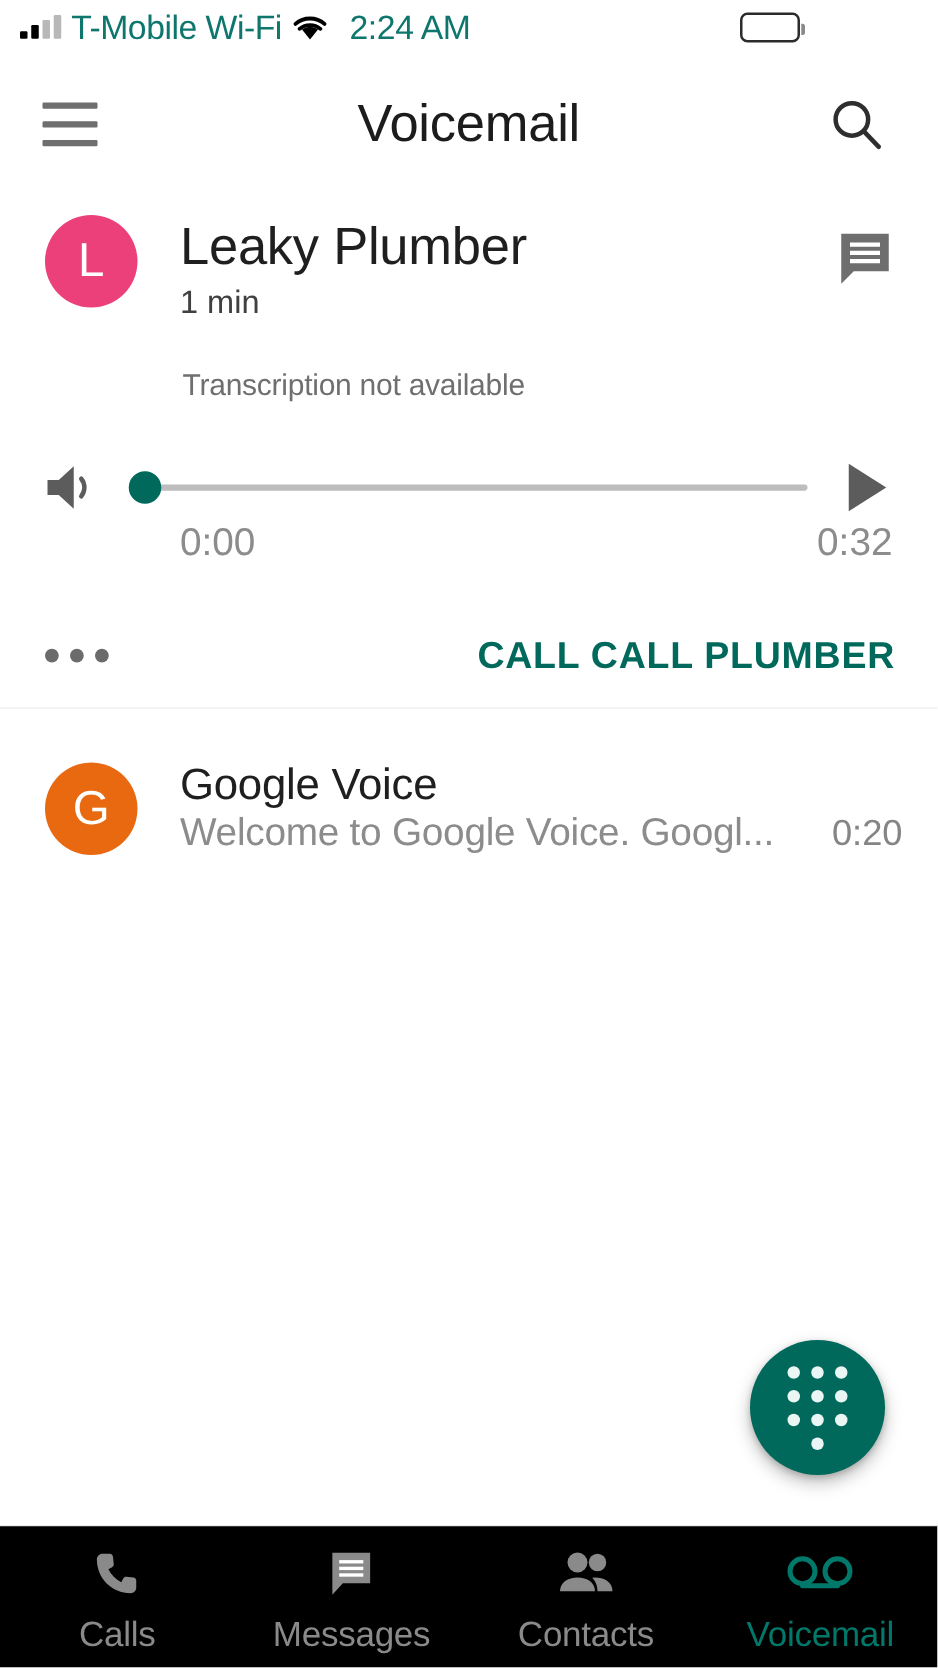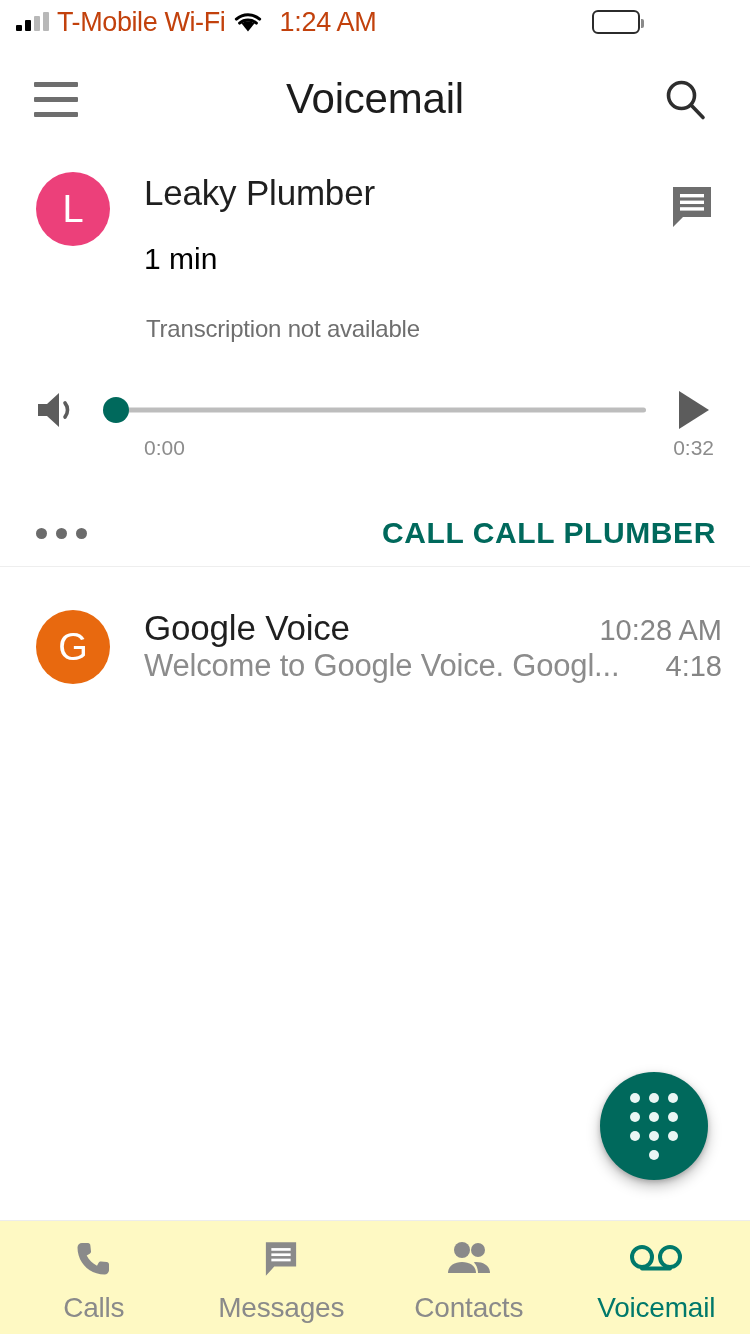--- a/index.html
+++ b/index.html
@@ -10,21 +10,21 @@
     -webkit-font-smoothing:antialiased;
     overflow:hidden;
   }
   .phone { position:relative; width:750px; height:1334px; background:#fff; }
 
   
   .statusbar {
     position:absolute; top:0; left:0; width:656px; height:44px;
     display:flex; align-items:center;
     padding:0 16px;
-    color:#c2410c;
+    color:#0f766e;
   }
   .sb-left { display:flex; align-items:center; gap:8px; flex:0 0 auto; }
   .signal { display:flex; align-items:flex-end; gap:3px; height:18px; }
   .signal i { display:block; width:6px; border-radius:1px; background:#000; }
   .signal i.b1 { height:6px; }
   .signal i.b2 { height:11px; }
   .signal i.b3 { height:15px; background:#b8b8b8; }
   .signal i.b4 { height:19px; background:#b8b8b8; }
   .carrier { font-size:27px; letter-spacing:-0.4px; line-height:1; }
   .wifi { width:30px; height:22px; position:relative; }
@@ -62,22 +62,22 @@
   
   .vm-expanded { position:absolute; top:170px; left:0; width:750px; }
   .vm-head { display:flex; align-items:flex-start; padding:0 30px 0 36px; }
   .avatar {
     width:74px; height:74px; border-radius:50%;
     display:flex; align-items:center; justify-content:center;
     color:#fff; font-size:38px; font-weight:400; flex:0 0 auto;
     margin-top:2px;
   }
   .vm-head-text { margin-left:34px; flex:1 1 auto; padding-top:2px; }
-  .vm-name { font-size:35px; color:#1f1f1f; line-height:1.18; letter-spacing:-0.2px; }
-  .vm-sub { font-size:30px; color:#000000; margin-top:28px; line-height:1.2; }
+  .vm-name { font-size:42px; color:#1f1f1f; line-height:1.18; letter-spacing:-0.2px; }
+  .vm-sub { font-size:26px; color:#404040; margin-top:4px; line-height:1.2; }
   .vm-msg-icon { margin-left:auto; width:56px; height:56px; margin-top:8px;
     display:flex; align-items:center; justify-content:center; cursor:pointer; }
 
   .vm-transcript {
     font-size:24px; color:#6f6f6f; padding:0 36px 0 146px; margin-top:38px;
     line-height:1.2; letter-spacing:-0.2px;
   }
 
   
   .player { display:flex; align-items:center; padding:0 24px 0 28px; margin-top:34px; }
@@ -93,21 +93,21 @@
     position:absolute; top:50%; transform:translate(-50%,-50%);
     width:26px; height:26px; border-radius:50%; background:#00695c; cursor:pointer;
   }
   .play-btn { width:64px; height:64px; display:flex; align-items:center;
     justify-content:center; cursor:pointer; flex:0 0 auto; }
   .play-tri {
     width:0; height:0; border-left:30px solid #5c5c5c;
     border-top:19px solid transparent; border-bottom:19px solid transparent;
   }
   .times { display:flex; justify-content:space-between; padding:0 36px 0 144px; margin-top:-6px; }
-  .times span { font-size:21px; color:#8c8c8c; }
+  .times span { font-size:31px; color:#8c8c8c; }
 
   
   .vm-actions { display:flex; align-items:center; padding:0 32px 0 36px; margin-top:42px; height:62px; }
   .overflow-btn { width:64px; height:62px; display:flex; align-items:center; gap:9px; cursor:pointer; }
   .overflow-btn i { width:11px; height:11px; border-radius:50%; background:#6b6b6b; display:block; }
   .call-action {
     margin-left:auto; font-size:30px; font-weight:700; color:#00695c;
     letter-spacing:0.6px; cursor:pointer; padding:6px 2px;
   }
 
@@ -132,21 +132,21 @@
     box-shadow:0 6px 14px rgba(0,0,0,0.26), 0 2px 5px rgba(0,0,0,0.18);
     display:flex; align-items:center; justify-content:center;
   }
   .dialpad { width:48px; display:flex; flex-wrap:wrap; gap:9px; justify-content:center; }
   .dialpad i { width:10px; height:10px; border-radius:50%; background:#eaf6f4; display:block; }
   .dialpad i.spacer { background:transparent; }
 
   
   .bottomnav {
     position:absolute; left:0; bottom:0; width:750px; height:114px;
-    border-top:1px solid #ededed; background:#fef9c3;
+    border-top:1px solid #ededed; background:#000000;
     display:flex; align-items:center;
   }
   .nav-item { flex:1 1 0; display:flex; flex-direction:column; align-items:center;
     justify-content:center; gap:11px; cursor:pointer; height:100%; padding-top:6px; }
   .nav-label { font-size:28px; color:#8a8a8a; letter-spacing:-0.2px; }
   .nav-item.active .nav-label { color:#00796b; }
   .nav-icon { height:44px; display:flex; align-items:center; justify-content:center; }
 </style>
 </head>
 <body>
@@ -163,21 +163,21 @@
       </span>
       <span class="carrier">T-Mobile Wi-Fi</span>
       <span class="wifi">
         <svg width="30" height="22" viewBox="0 0 30 22">
           <path d="M15 20.5 L8.6 12.6 a10.3 10.3 0 0 1 12.8 0 Z" fill="#000"></path>
           <path d="M3.4 8.1 a17.8 17.8 0 0 1 23.2 0" stroke="#000" stroke-width="3.1" fill="none" stroke-linecap="round"></path>
           <path d="M6.6 12.1 a13 13 0 0 1 16.8 0" stroke="#000" stroke-width="3.0" fill="none" stroke-linecap="round"></path>
         </svg>
       </span>
     </div>
-    <div class="sb-center">1:24 AM</div>
+    <div class="sb-center">2:24 AM</div>
     <div class="sb-right">
       <span class="battery">
         <span class="lvl" style="width:62%"></span>
       </span>
     </div>
   </div>
 
   <div class="appbar">
     <div class="hamburger">
       <span></span>
@@ -250,25 +250,24 @@
 
   <div class="divider" style="top:566px"></div>
 
   <div class="vm-row" style="top:608px">
     <div class="avatar" style="background:#e8690f">
       <span>G</span>
     </div>
     <div class="row-body">
       <div class="row-line1">
         <span class="row-name">Google Voice</span>
-        <span class="row-time">10:28 AM</span>
       </div>
       <div class="row-line2">
         <span class="row-snippet">Welcome to Google Voice. Googl...</span>
-        <span class="row-dur">4:18</span>
+        <span class="row-dur">0:20</span>
       </div>
     </div>
   </div>
 
   <div class="fab">
     <div class="dialpad">
       <i></i>
         <i></i>
         <i></i>
       <i></i>

